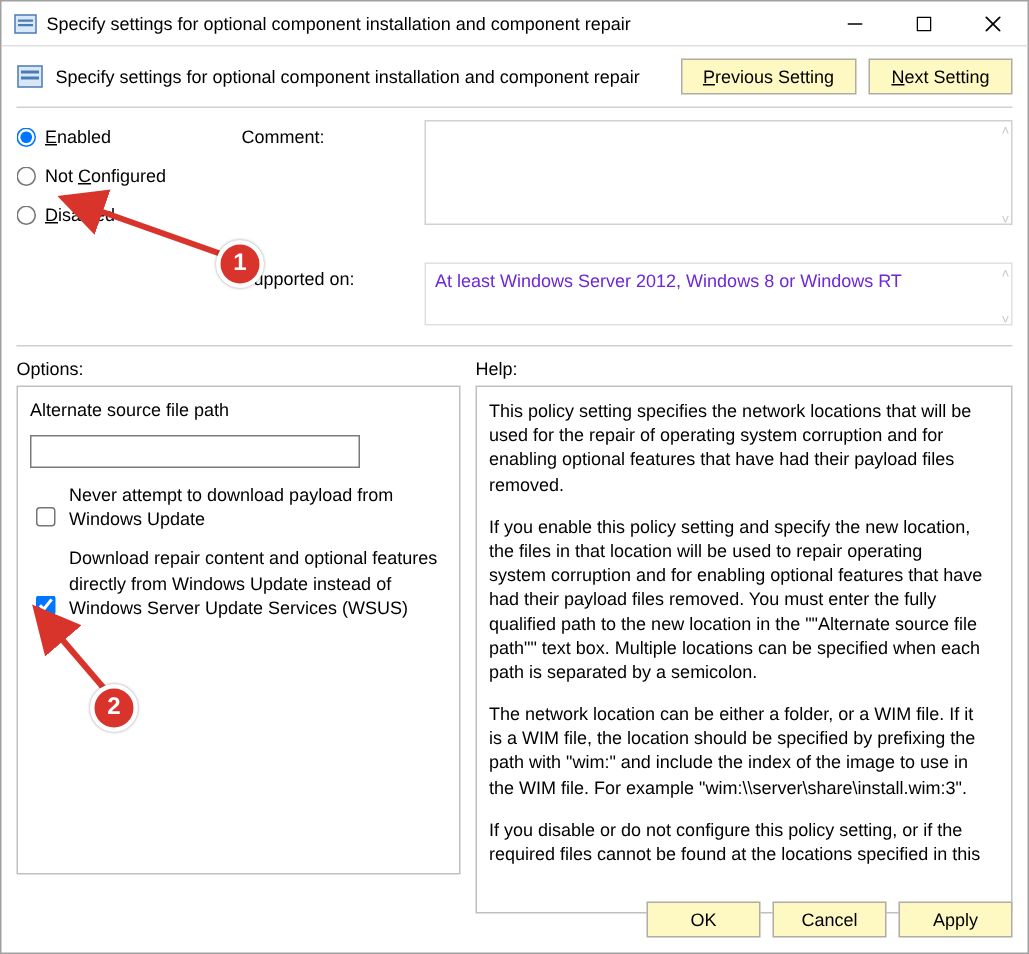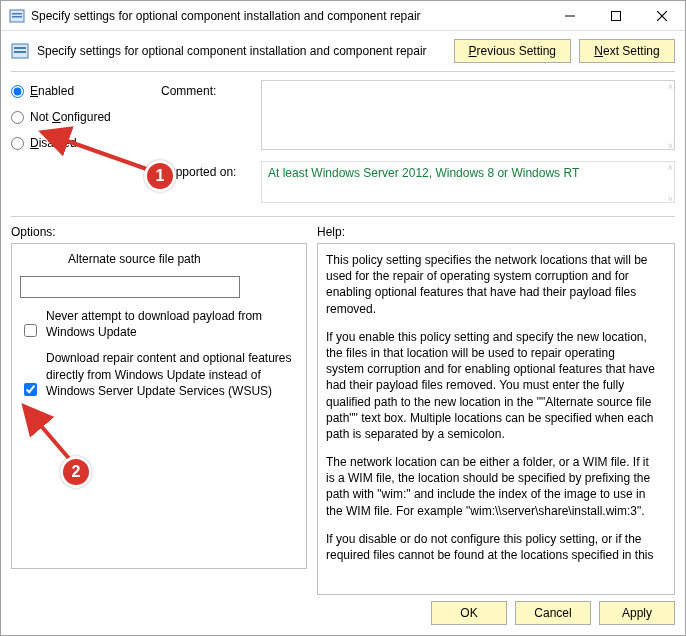--- a/index.html
+++ b/index.html
@@ -80,20 +80,21 @@
     display: flex; align-items: center; gap: 6px;
   }
   .radio-row input { margin: 0; }
   .radio-row label { font-size: 12px; }
   .mid-right {
     flex: 1;
     display: grid;
     grid-template-columns: 100px 1fr;
     row-gap: 8px;
     align-items: start;
+    gap: 22px;
   }
   .mid-right .label { padding-top: 4px; }
   .comment-box {
     height: 70px;
     border: 1px solid #d0d0d0;
     background: #fff;
     position: relative;
     resize: none;
     font-family: inherit;
     font-size: 12px;
@@ -103,21 +104,21 @@
   .supported-box {
     height: 42px;
     border: 1px solid #e0e0e0;
     background: #fff;
     padding: 4px 6px;
     position: relative;
     width: 100%;
     font-family: inherit;
     font-size: 12px;
     resize: none;
-    color: #15803d;
+    color: #6d28d9;
   }
   .scrollhint {
     position: absolute; right: 2px;
     display: flex; flex-direction: column; justify-content: space-between;
     height: calc(100% - 4px); top: 2px;
     color: #c8c8c8; font-size: 9px; pointer-events: none;
   }
 
   
   .oh-labels {
@@ -137,21 +138,21 @@
   .options-box {
     width: 296px;
     height: 326px;
     border: 1px solid #c0c0c0;
     padding: 8px;
     display: flex;
     flex-direction: column;
     gap: 10px;
     overflow: hidden;
   }
-  .options-box .field-label { font-size: 12px; margin-left: 48px; }
+  .options-box .field-label { font-size: 12px; }
   .text-input {
     width: 220px;
     height: 22px;
     border: 1px solid #7a7a7a;
     padding: 2px 4px;
     font-family: inherit;
     font-size: 12px;
   }
   .cb-row {
     display: flex; align-items: flex-end; gap: 6px;

